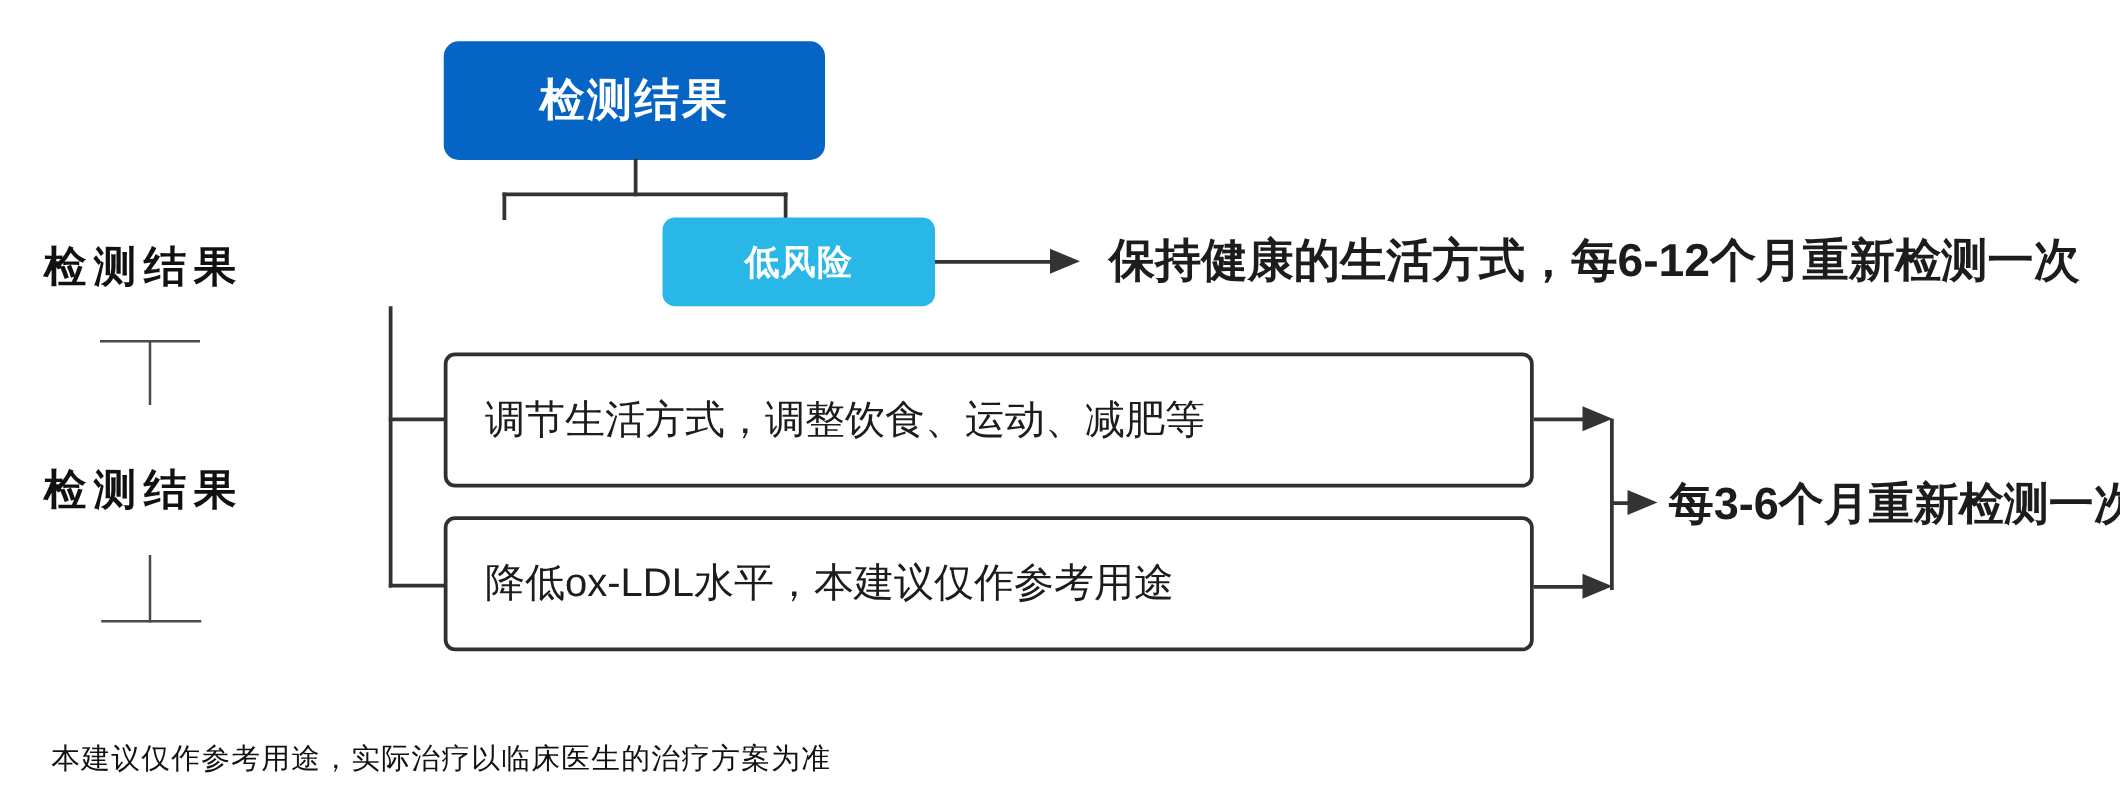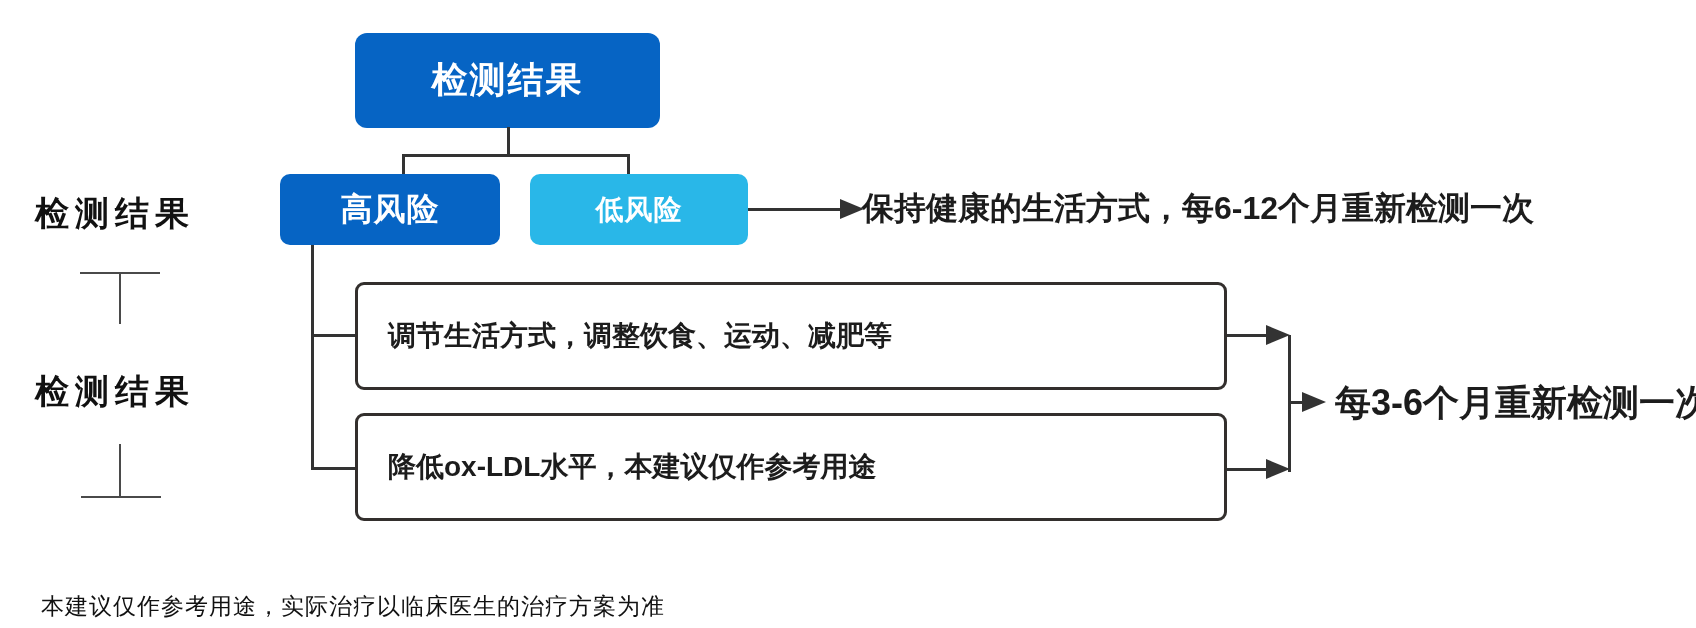--- a/index.html
+++ b/index.html
@@ -36,21 +36,21 @@
     font-size: 28px; letter-spacing: 1px;
   }
 
   
   .box-outline {
     left: 355px; width: 872px; height: 108px;
     border: 3px solid #332f2d; border-radius: 9px;
     background: #ffffff; box-sizing: border-box;
     display: flex; align-items: center;
     padding-left: 30px;
-    font-size: 28px; font-weight: bold; color: #1c1c1c;
+    font-size: 32px; font-weight: normal; color: #1c1c1c;
   }
   .box-treat1 { top: 282px; }
   .box-treat2 { top: 413px; }
 
   
   .line { background: #333333; }
   .gline { background: #4a4a4a; }
 
   
   .arrowhead {
@@ -58,21 +58,21 @@
     border-top: 10px solid transparent;
     border-bottom: 10px solid transparent;
     border-left: 24px solid #333333;
   }
 
   
   .annot {
     display: flex; align-items: center;
     font-weight: bold; color: #1c1c1c; white-space: nowrap;
   }
-  .annot-low  { left: 862px;  top: 191px; height: 36px; font-size: 32px; text-align: right; }
+  .annot-low  { left: 887px;  top: 191px; height: 36px; font-size: 37px; text-align: right; }
   .annot-high { left: 1335px; top: 385px; height: 36px; font-size: 36px; }
 
   
   .section-label {
     left: 35px; width: 180px;
     font-size: 34px; font-weight: bold; color: #111111;
     letter-spacing: 6px; white-space: nowrap;
   }
   .label-detection { top: 191px; }
   .label-treatment { top: 369px; }
@@ -96,21 +96,20 @@
   <div class="abs gline" style="left:119px; top:444px; width:2px;  height:54px;"></div>
   <div class="abs gline" style="left:81px;  top:496px; width:80px; height:2px;"></div>
 
   <div class="abs node node-root">检测结果</div>
 
   <div class="abs line" style="left:507px; top:127px; width:3px;  height:30px;"></div>
   <div class="abs line" style="left:402px; top:154px; width:228px; height:3px;"></div>
   <div class="abs line" style="left:402px; top:154px; width:3px;  height:22px;"></div>
   <div class="abs line" style="left:627px; top:154px; width:3px;  height:22px;"></div>
 
-  <div class="abs node node-high">高风险</div>
   <div class="abs node node-low">低风险</div>
 
   <div class="abs line" style="left:748px; top:208px; width:97px; height:3px;"></div>
   <div class="abs arrowhead" style="left:840px; top:199px;"></div>
   <div class="abs annot annot-low">保持健康的生活方式，每6-12个月重新检测一次</div>
 
   <div class="abs line" style="left:311px; top:245px; width:3px;  height:225px;"></div>
   <div class="abs line" style="left:311px; top:334px; width:46px; height:3px;"></div>
   <div class="abs line" style="left:311px; top:467px; width:46px; height:3px;"></div>
 

